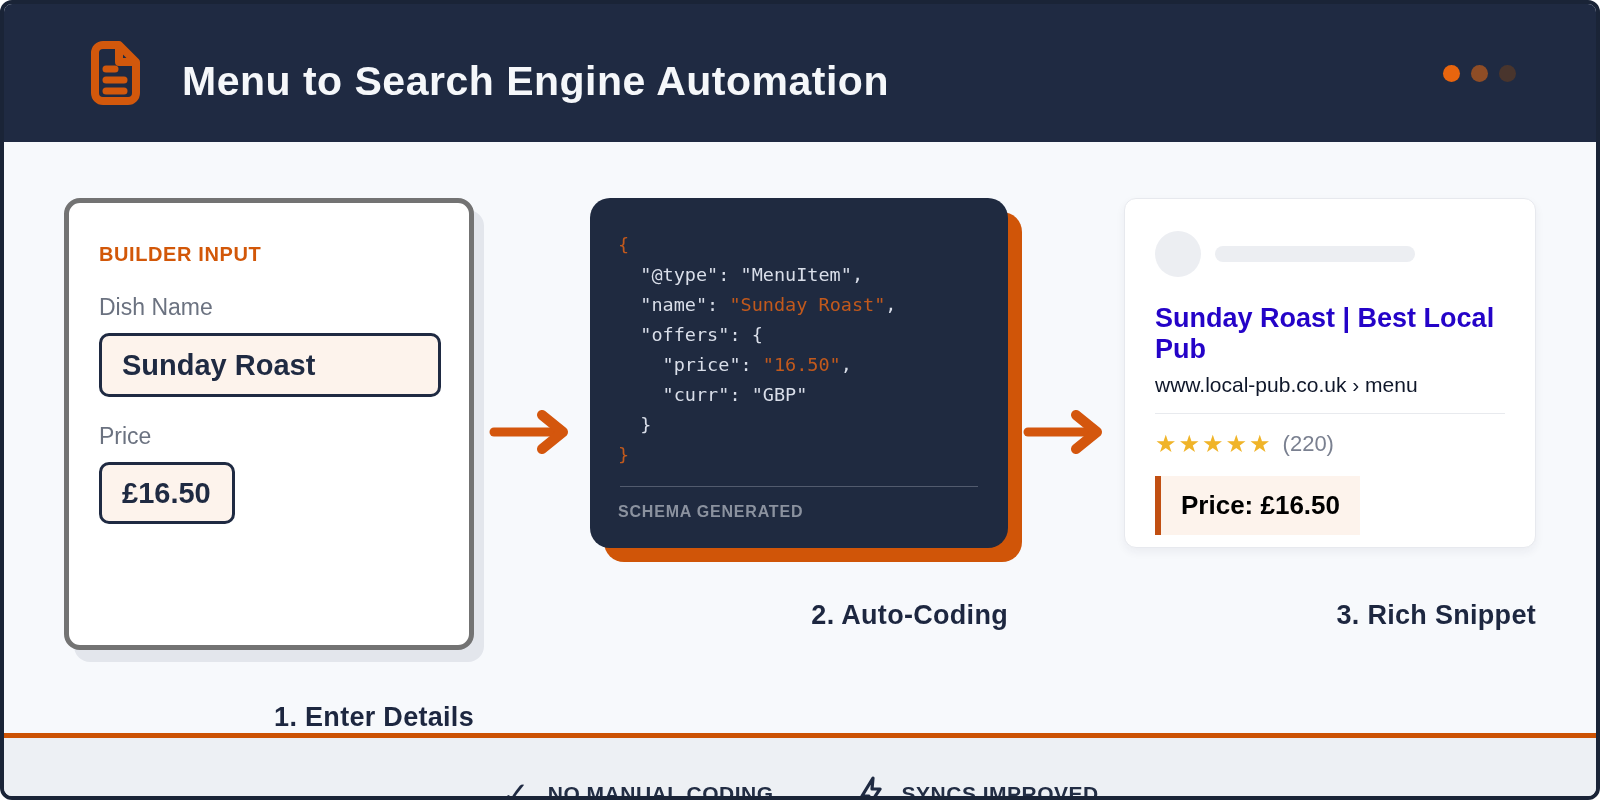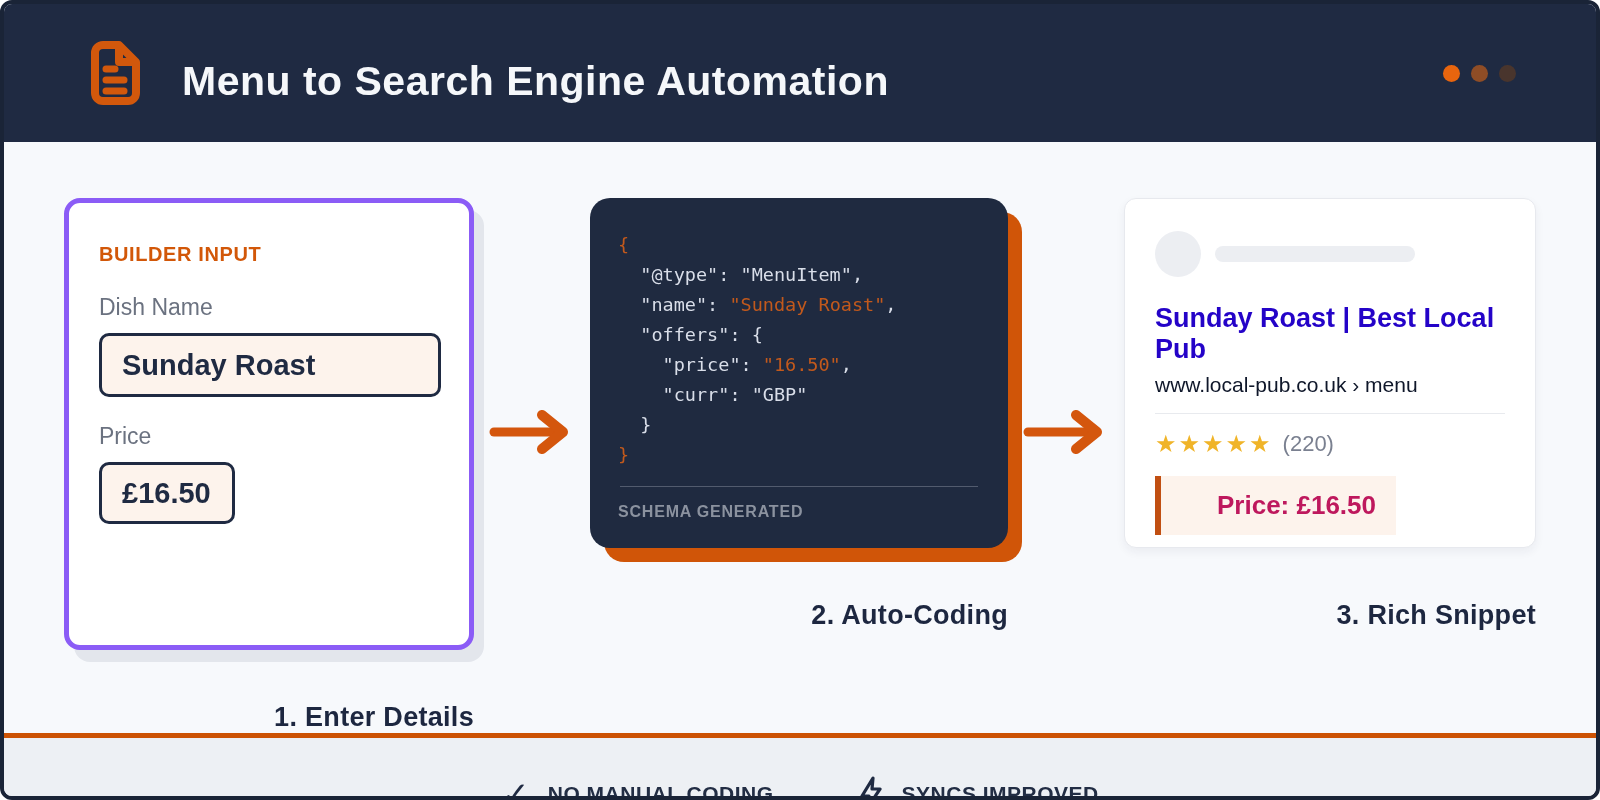--- a/index.html
+++ b/index.html
@@ -41,21 +41,21 @@
   .caption {
     margin-top: 52px; text-align: right;
     color: #1d2740; font-size: 27px; font-weight: 700;
     letter-spacing: 0.3px;
   }
   .arrow-wrap { margin-top: 212px; }
   
   .builder-card {
     width: 410px; height: 452px;
     background: #ffffff;
-    border: 5px solid #8b5cf6;
+    border: 5px solid #737373;
     border-radius: 16px;
     box-shadow: 10px 12px 0 #e3e6ec;
     padding: 40px 30px;
   }
   .builder-heading {
     color: #d25708; font-size: 20px; font-weight: 700;
     letter-spacing: 0.6px; margin-bottom: 28px;
   }
   .field-label { color: #6b7280; font-size: 23px; margin-bottom: 12px; }
   .field-input {
@@ -113,21 +113,21 @@
   .result-divider { border: 0; border-top: 1px solid #e8eaee; margin: 0 0 16px 0; }
   .rating-row { display: flex; align-items: center; gap: 10px; margin-bottom: 18px; }
   .stars { color: #f0b429; font-size: 24px; letter-spacing: 2px; }
   .review-count { color: #7a8090; font-size: 22px; }
   .price-chip {
     background: #fdf3ec;
     border-left: 6px solid #c14f12;
     padding: 14px 20px;
     display: inline-block;
   }
-  .price-chip-text { color: #be185d; font-size: 26px; font-weight: 700; margin-left: 36px; }
+  .price-chip-text { color: #000000; font-size: 26px; font-weight: 700; }
   
   .accent-divider { height: 5px; flex: 0 0 5px; background: #cc5204; }
   .footer {
     flex: 0 0 112px; background: #edf0f4;
     display: flex; align-items: center; justify-content: center;
     gap: 84px;
   }
   .feature { display: flex; align-items: center; gap: 18px; }
   .feature-label {
     color: #222d44; font-size: 21px; font-weight: 700;

